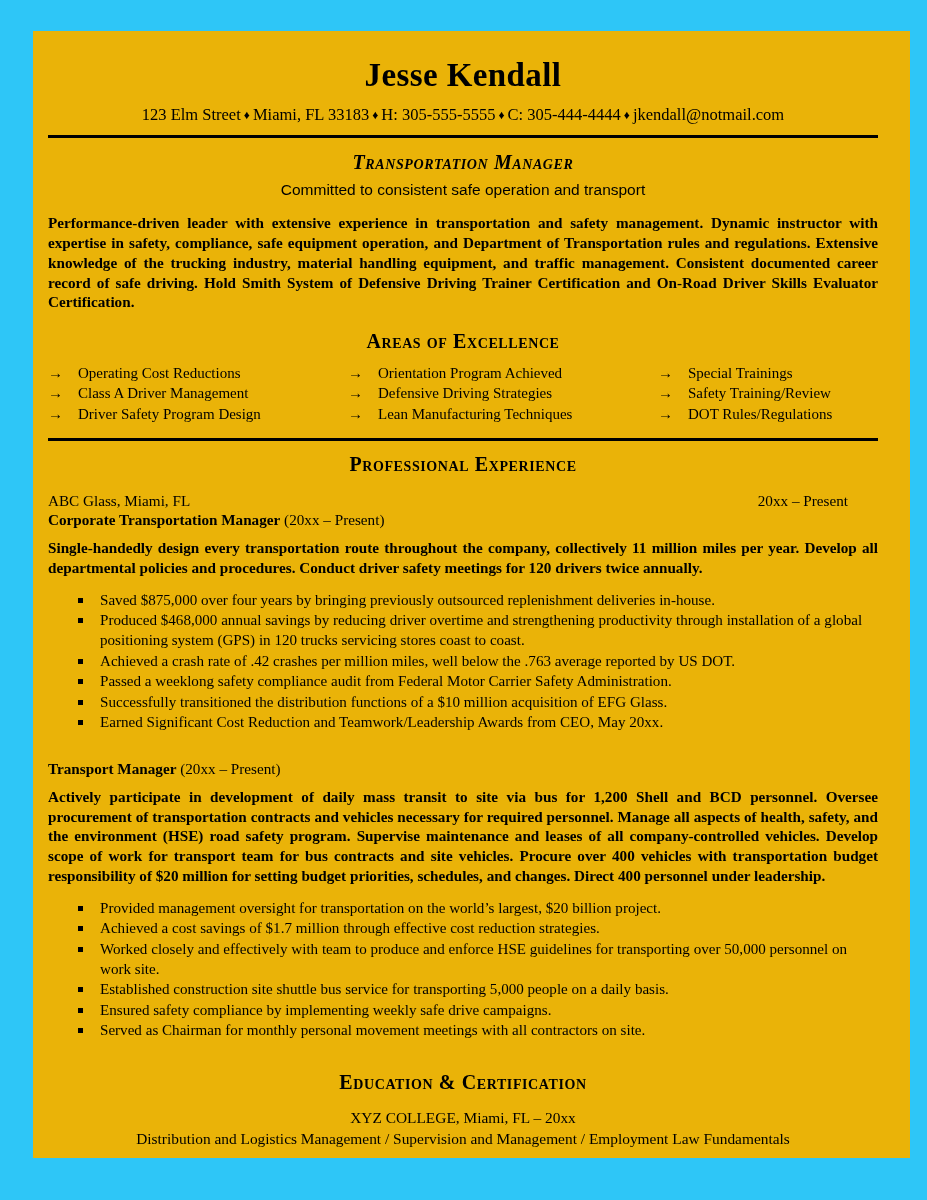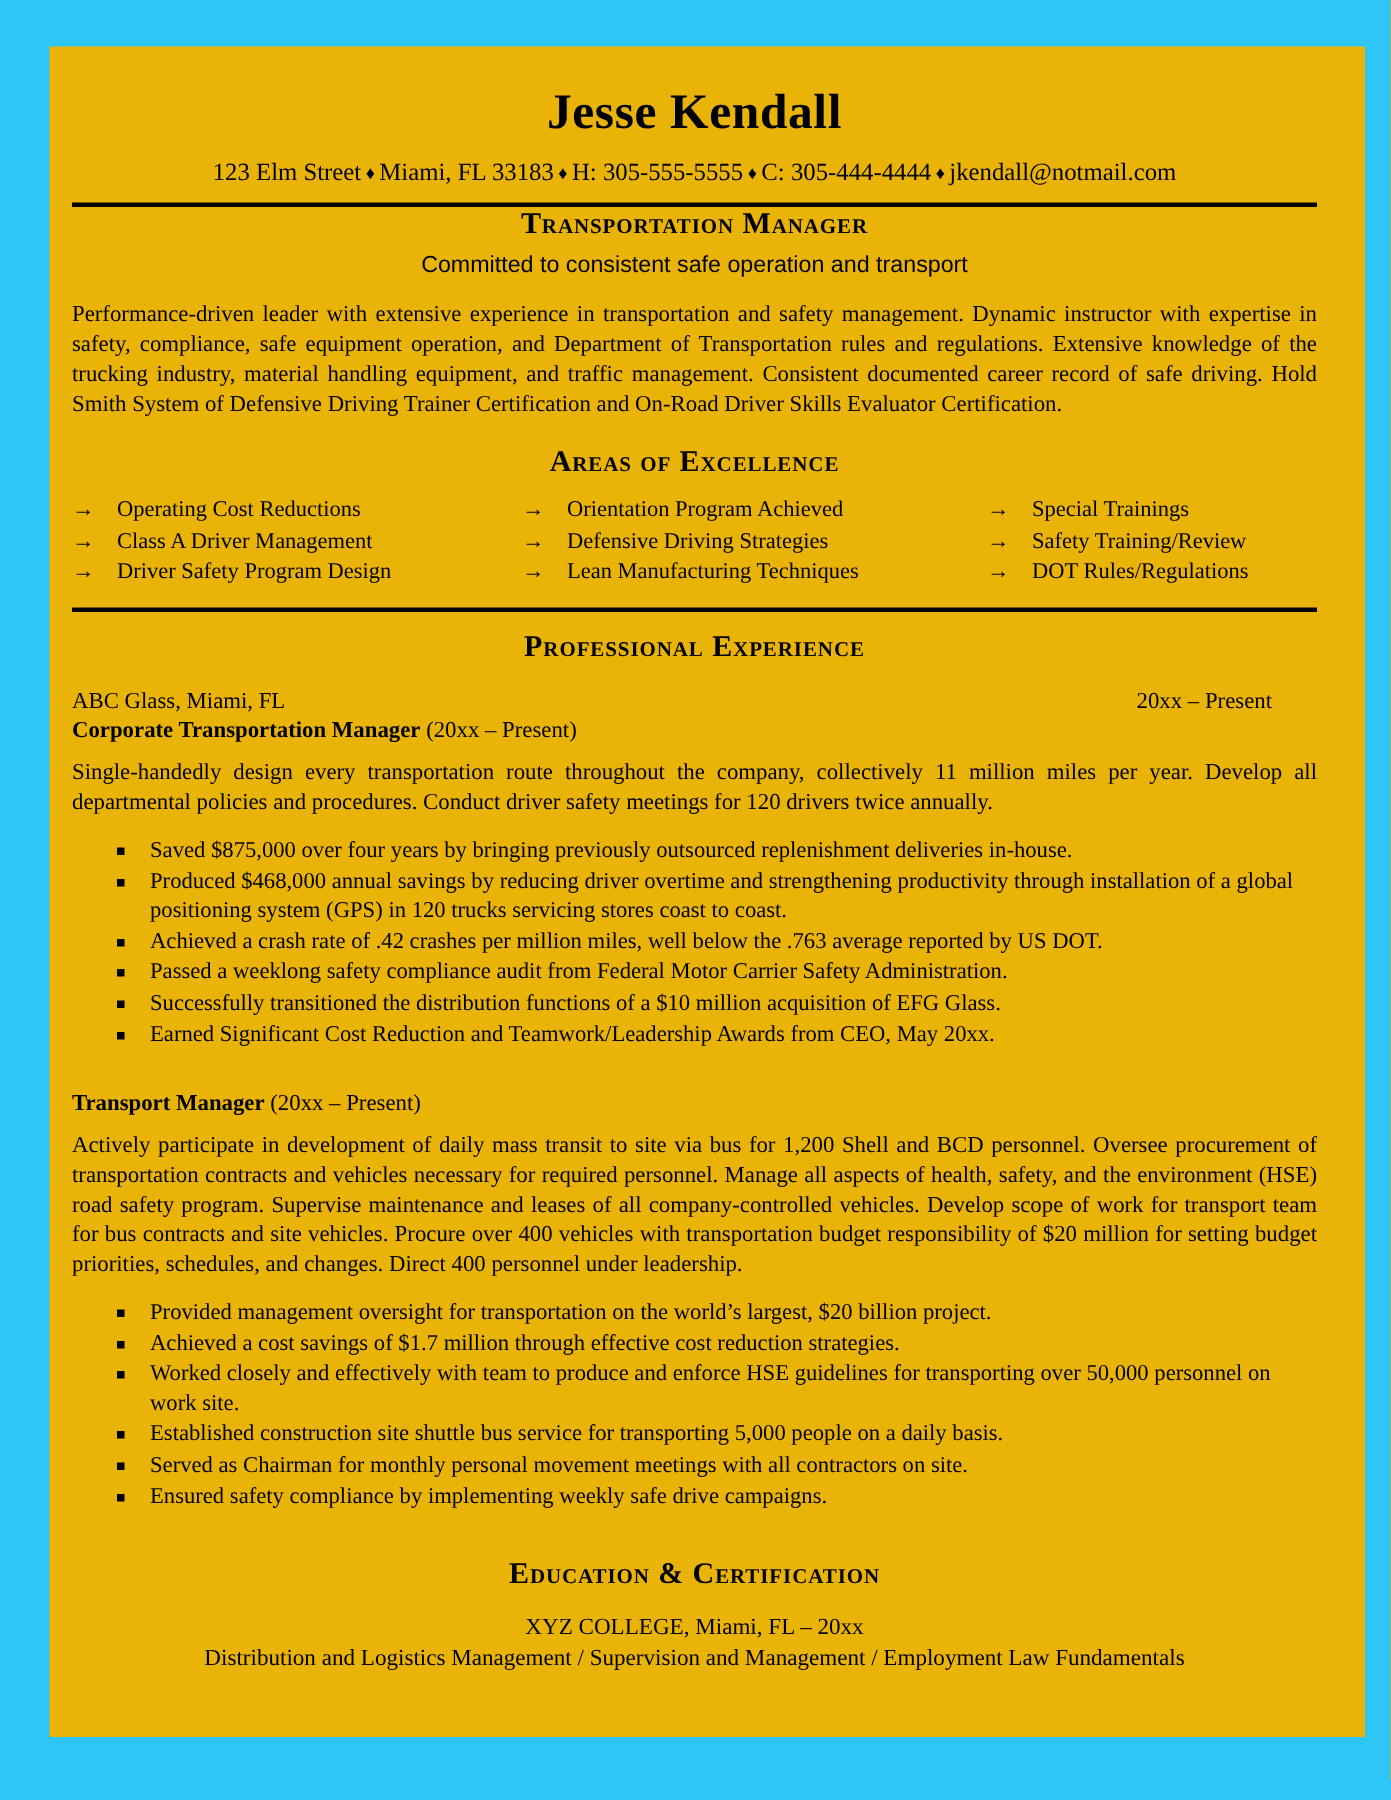--- a/index.html
+++ b/index.html
@@ -83,20 +83,21 @@
     color: #000;
   }
 
   
   .para {
     text-align: justify;
     font-size: 15.2px;
     line-height: 1.30;
     color: #000;
     margin-top: 14px;
+    font-weight: bold;
   }
 
   
   .aoe-head { margin-top: 18px; }
   .aoe-grid {
     display: grid;
     grid-template-columns: 300px 310px 1fr;
     margin-top: 10px;
   }
   .aoe-col { }
@@ -176,21 +177,21 @@
   <div class="inner">
 
     <div class="name">Jesse Kendall</div>
 
     <div class="contact">
       <span>123 Elm Street</span><span class="sep">♦</span><span>Miami, FL 33183</span><span class="sep">♦</span><span>H: 305-555-5555</span><span class="sep">♦</span><span>C: 305-444-4444</span><span class="sep">♦</span><span>jkendall@notmail.com</span>
     </div>
 
     <div class="rule"></div>
 
-    <div class="smallcaps" style="">Transportation Manager</div>
+    <div class="smallcaps" style="margin-top:13px;font-style:italic;">Transportation Manager</div>
     <div class="job-title-line">Committed to consistent safe operation and transport</div>
 
     <div class="para">Performance-driven leader with extensive experience in transportation and safety management. Dynamic instructor with expertise in safety, compliance, safe equipment operation, and Department of Transportation rules and regulations. Extensive knowledge of the trucking industry, material handling equipment, and traffic management. Consistent documented career record of safe driving. Hold Smith System of Defensive Driving Trainer Certification and On-Road Driver Skills Evaluator Certification.</div>
 
     <div class="smallcaps aoe-head">Areas of Excellence</div>
 
     <div class="aoe-grid">
       <div class="aoe-col">
         <div class="aoe-item">
             <span class="aoe-arrow">→</span>
@@ -257,22 +258,22 @@
     </div>
 
     <div class="job" style="margin-top:27px;">
       <div class="job-role"><b>Transport Manager</b><span> (20xx – Present)</span></div>
       <div class="para" style="margin-top:9px;">Actively participate in development of daily mass transit to site via bus for 1,200 Shell and BCD personnel. Oversee procurement of transportation contracts and vehicles necessary for required personnel. Manage all aspects of health, safety, and the environment (HSE) road safety program. Supervise maintenance and leases of all company-controlled vehicles. Develop scope of work for transport team for bus contracts and site vehicles. Procure over 400 vehicles with transportation budget responsibility of $20 million for setting budget priorities, schedules, and changes. Direct 400 personnel under leadership.</div>
       <ul class="bullets">
         <li>Provided management oversight for transportation on the world’s largest, $20 billion project.</li>
         <li>Achieved a cost savings of $1.7 million through effective cost reduction strategies.</li>
         <li>Worked closely and effectively with team to produce and enforce HSE guidelines for transporting over 50,000 personnel on work site.</li>
         <li>Established construction site shuttle bus service for transporting 5,000 people on a daily basis.</li>
+        <li>Ensured safety compliance by implementing weekly safe drive campaigns.</li>
         <li>Served as Chairman for monthly personal movement meetings with all contractors on site.</li>
-        <li>Ensured safety compliance by implementing weekly safe drive campaigns.</li>
       </ul>
     </div>
 
     <div class="smallcaps edu-head">Education &amp; Certification</div>
     <div class="edu-line edu-school">XYZ COLLEGE, Miami, FL – 20xx</div>
     <div class="edu-line">Distribution and Logistics Management / Supervision and Management / Employment Law Fundamentals</div>
 
   </div>
 </div>
 

